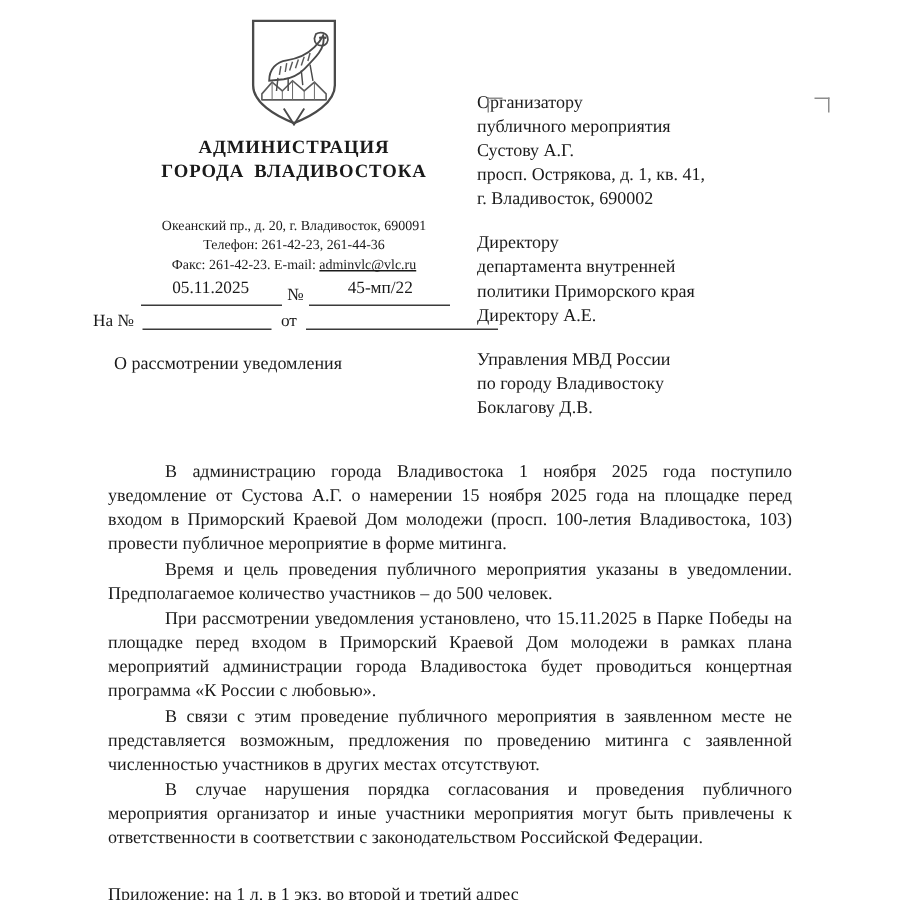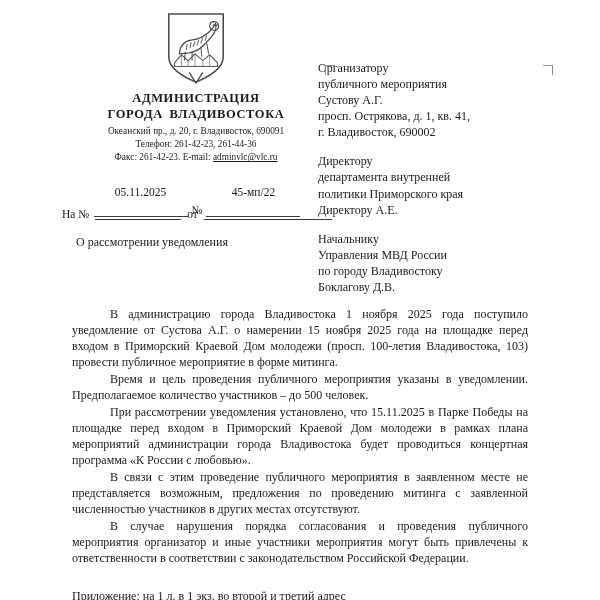--- a/index.html
+++ b/index.html
@@ -42,21 +42,21 @@
     font-weight: bold;
     font-size: 12.5px;
     letter-spacing: 0.6px;
     line-height: 1.28;
   }
   .org-title .line2 {
     display: block;
     word-spacing: 3px;
   }
   .contacts {
-    margin-top: 3px;
+    margin-top: 23px;
     font-size: 9.3px;
     line-height: 1.42;
   }
   .contacts .email {
     text-decoration: underline;
   }
 
   
   .regline {
     position: absolute;
@@ -65,21 +65,21 @@
     width: 250px;
     font-size: 11.5px;
     display: flex;
     align-items: flex-end;
     justify-content: center;
     gap: 4px;
   }
   .regline .date,
   .regline .num {
     border-bottom: 1px solid #3a3a3a;
-    padding: 0 10px 18px 10px;
+    padding: 0 10px 5px 10px;
     min-width: 74px;
     text-align: center;
   }
   .regline .nsign { padding-bottom: 1px; }
 
   .online {
     position: absolute;
     left: 62px;
     top: 208px;
     width: 270px;
@@ -222,21 +222,20 @@
     </div>
 
     <div class="addressee">
       <div>Директору</div>
       <div>департамента внутренней</div>
       <div>политики Приморского края</div>
       <div>Директору А.Е.</div>
     </div>
 
     <div class="addressee">
-      <div>Начальнику</div>
       <div>Управления МВД России</div>
       <div>по городу Владивостоку</div>
       <div>Боклагову Д.В.</div>
     </div>
   </div>
 
   <div class="body-text">
     <p>В администрацию города Владивостока 1 ноября 2025 года поступило уведомление от Сустова А.Г. о намерении 15 ноября 2025 года на площадке перед входом в Приморский Краевой Дом молодежи (просп. 100-летия Владивостока, 103) провести публичное мероприятие в форме митинга.</p>
     <p>Время и цель проведения публичного мероприятия указаны в уведомлении. Предполагаемое количество участников – до 500 человек.</p>
     <p>При рассмотрении уведомления установлено, что 15.11.2025 в Парке Победы на площадке перед входом в Приморский Краевой Дом молодежи в рамках плана мероприятий администрации города Владивостока будет проводиться концертная программа «К России с любовью».</p>

